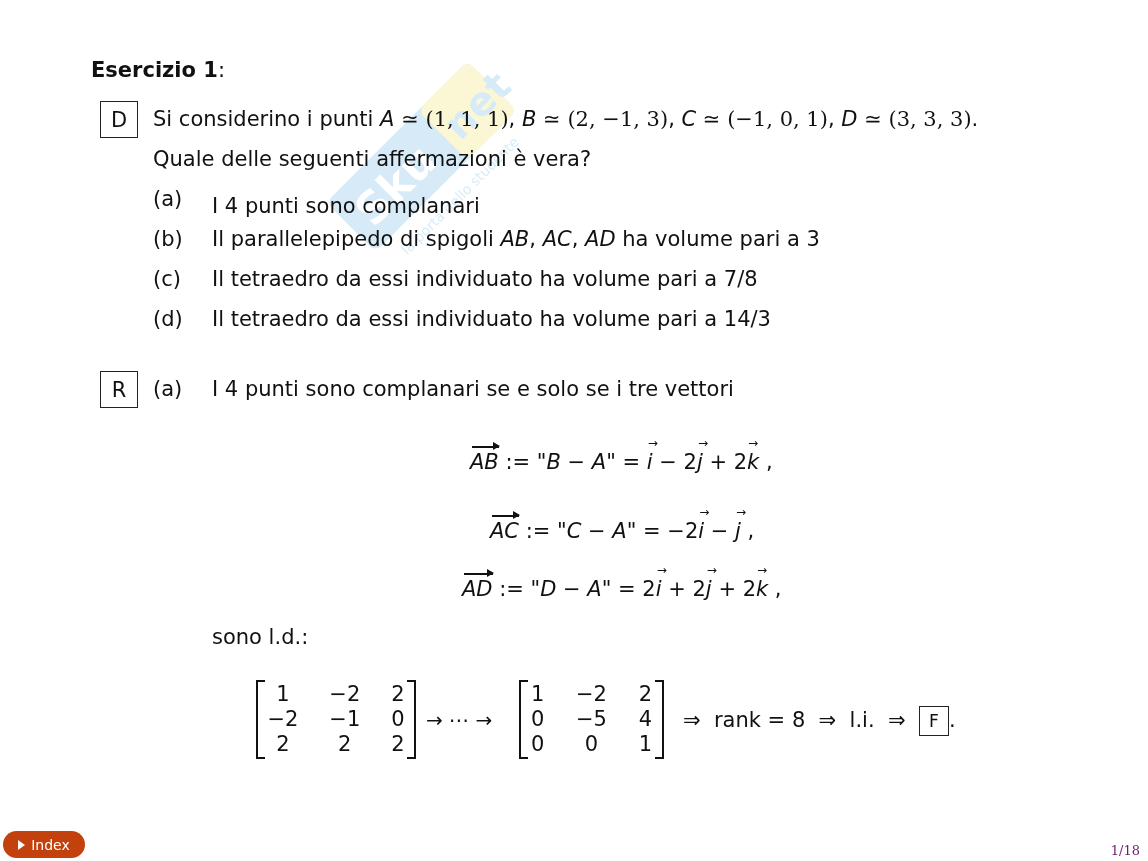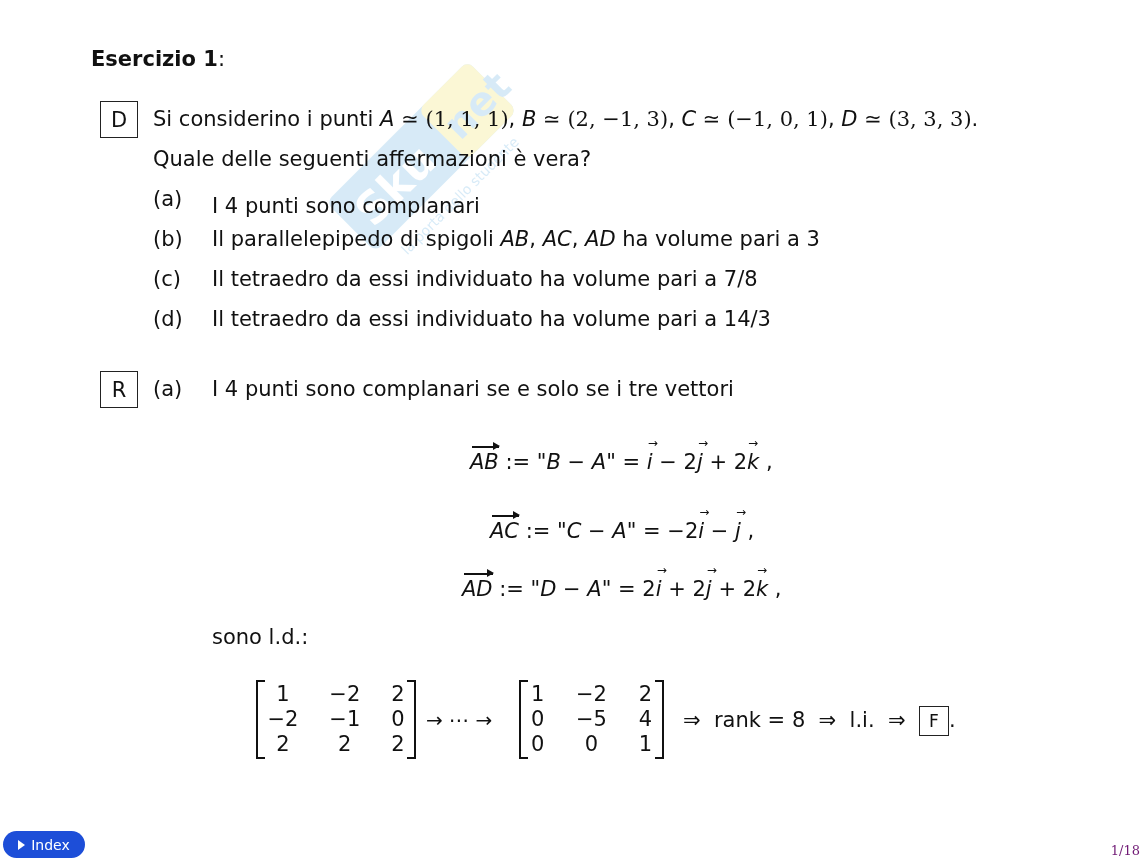--- a/index.html
+++ b/index.html
@@ -9,21 +9,21 @@
       font-family: "DejaVu Sans", sans-serif;
       font-size: 21px;
     }
     .abs { position: absolute; white-space: nowrap; }
     .serif { font-family: "DejaVu Serif", serif; }
     .it { font-style: italic; }
 
     
     .watermark { position: absolute; left: 285px; top: 10px; width: 280px; height: 300px; pointer-events: none; }
 
-    .title { left: 91px; top: 47px; font-size: 21px; }
+    .title { left: 91px; top: 58px; font-size: 21px; }
     .title b { font-weight: bold; }
 
     .boxlabel {
       position: absolute; border: 1.5px solid #222; width: 38px; height: 37px;
       display: flex; align-items: center; justify-content: center;
       font-size: 21px; box-sizing: border-box;
     }
     .line { position: absolute; left: 153px; white-space: nowrap; text-align: center; }
     .opt-letter { position: absolute; left: 153px; white-space: nowrap; }
     .opt-text { position: absolute; left: 212px; white-space: nowrap; }
@@ -48,21 +48,21 @@
     }
     .matrix span { text-align: center; }
     .bracket-l, .bracket-r {
       position: absolute; top: 0; bottom: 0; width: 7px; border: 2.5px solid #111;
     }
     .bracket-l { left: 0; border-right: none; }
     .bracket-r { right: 0; border-left: none; }
 
     .index-btn {
       position: absolute; left: 3px; top: 831px; width: 82px; height: 27px;
-      background: #1d4ed8; border-radius: 14px; color: #ffffff;
+      background: #c2410c; border-radius: 14px; color: #ffffff;
       display: flex; align-items: center; justify-content: center; font-size: 14px; gap: 6px;
     }
     .index-btn .tri {
       width: 0; height: 0; border-left: 7px solid #ffffff; border-top: 5px solid transparent; border-bottom: 5px solid transparent;
     }
     .page-num { position: absolute; right: 8px; top: 843px; font-size: 13px; font-family: "DejaVu Serif", serif; color: #701a75; }
 
     .fbox {
       display: inline-flex; align-items: center; justify-content: center;
       border: 1.5px solid #222; width: 30px; height: 30px; box-sizing: border-box;

